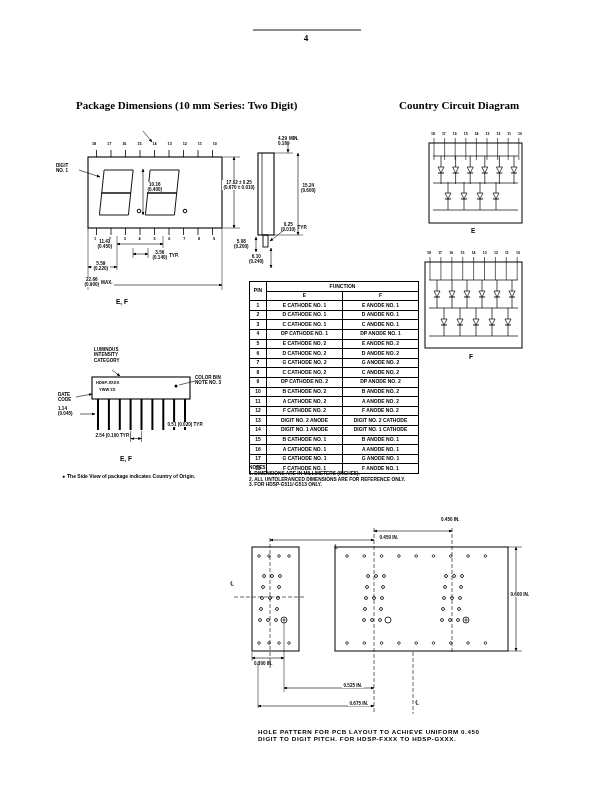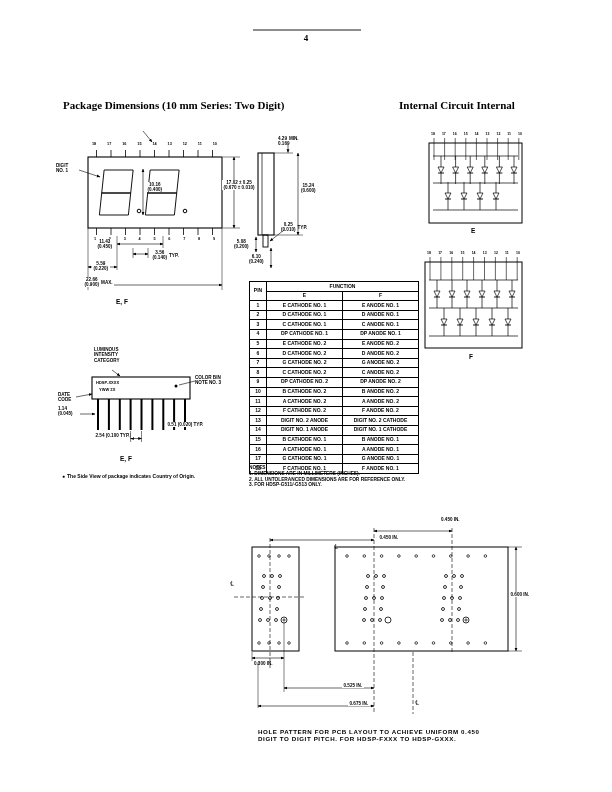--- a/index.html
+++ b/index.html
@@ -266,22 +266,22 @@
           <line x1="284" y1="688" x2="374" y2="688" marker-start="url(#arw)" marker-end="url(#arw)"></line>
           <line x1="258" y1="662" x2="258" y2="708" stroke-width="0.5"></line>
           <line x1="258" y1="706" x2="374" y2="706" marker-start="url(#arw)" marker-end="url(#arw)"></line>
         </g>
       </g>
     </g>
   </svg>
 
   <div class="abs serif" style="left:296px;top:33px;width:20px;text-align:center;font-size:9px;">4</div>
 
-  <div class="abs serif" style="left:63px;top:99px;font-size:11px;">Package Dimensions (10 mm Series: Two Digit)</div>
-  <div class="abs serif" style="left:399px;top:99px;font-size:11px;">Internal Circuit Internal</div>
+  <div class="abs serif" style="left:76px;top:99px;font-size:11px;">Package Dimensions (10 mm Series: Two Digit)</div>
+  <div class="abs serif" style="left:399px;top:99px;font-size:11px;">Country Circuit Diagram</div>
 
   <div class="pins" style="left:92px;top:142px;width:125px;">
       <span>18</span>
       <span>17</span>
       <span>16</span>
       <span>15</span>
       <span>14</span>
       <span>13</span>
       <span>12</span>
       <span>11</span>

